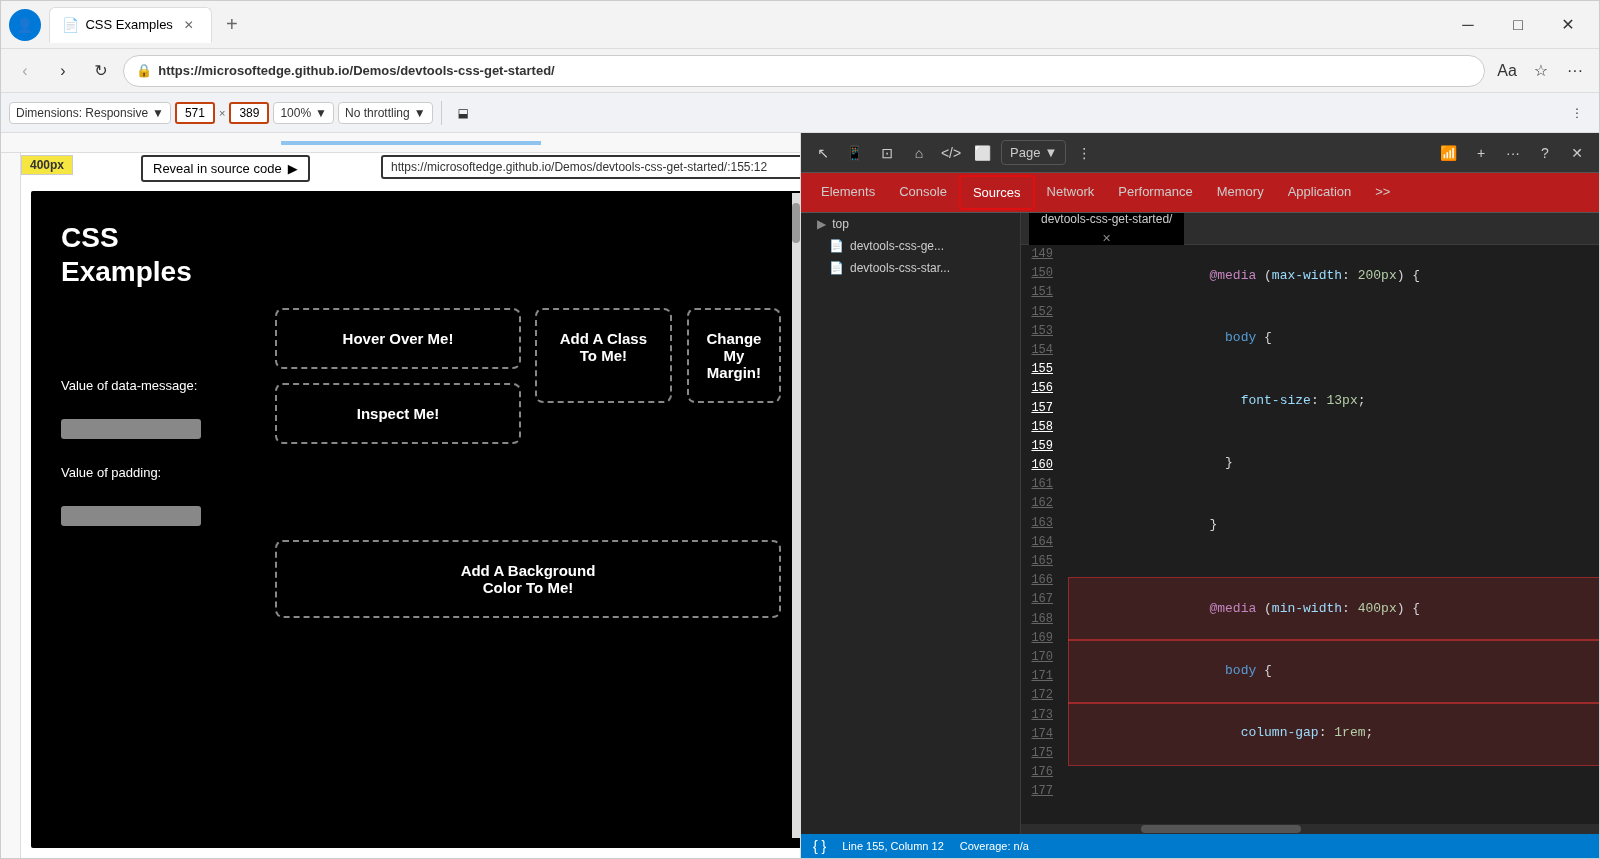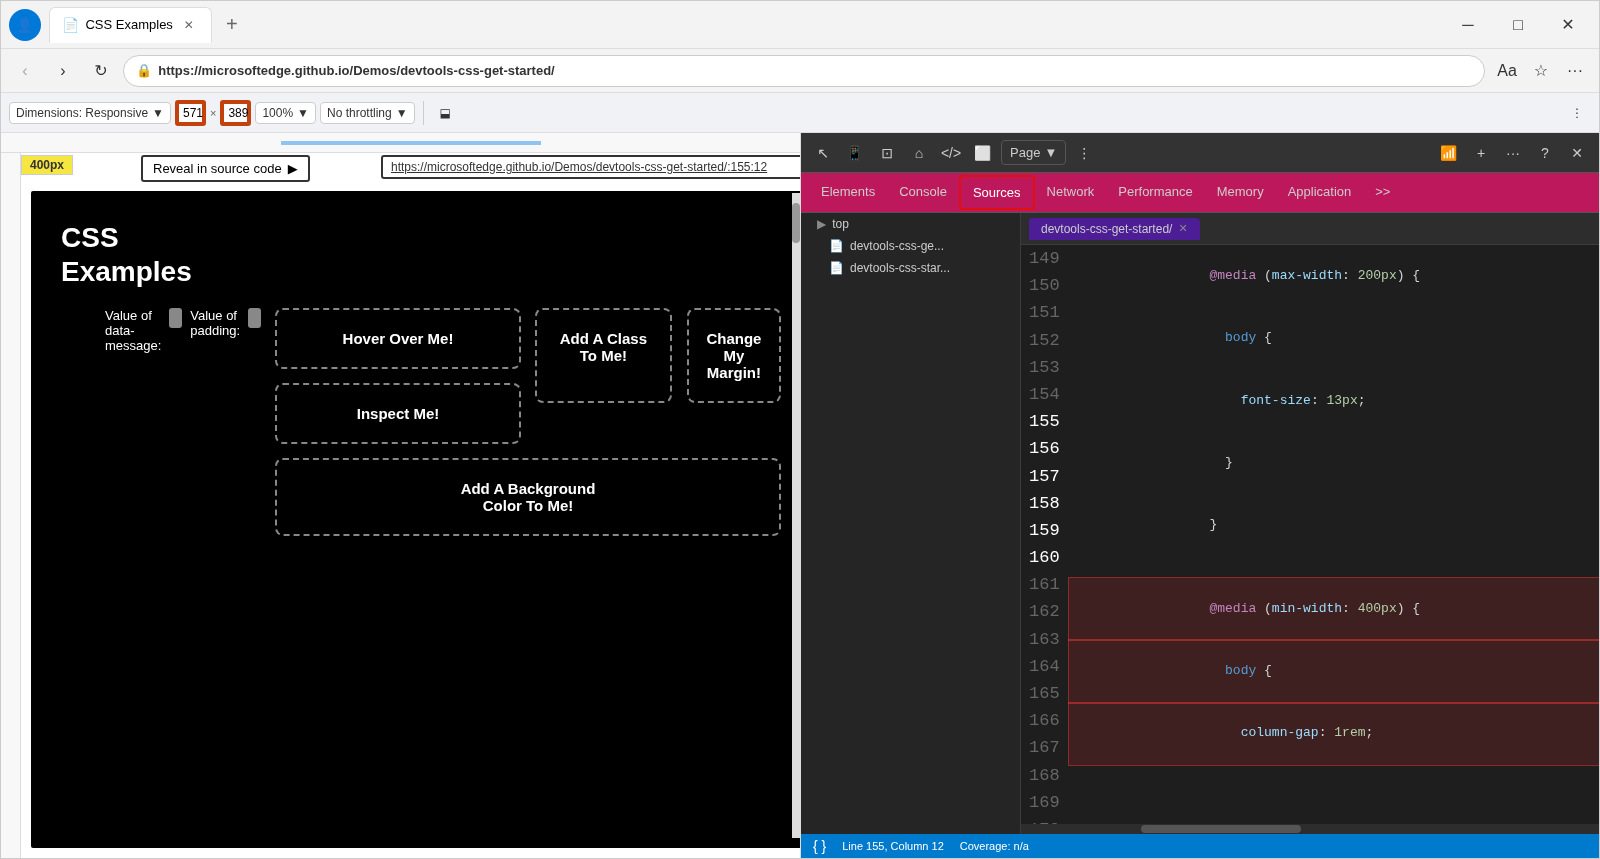--- a/index.html
+++ b/index.html
@@ -25,78 +25,78 @@
     .nav-btn.disabled { color: #aaa; cursor: default; }
     .address-bar { flex: 1; height: 32px; display: flex; align-items: center; background: #fff; border: 1px solid #ccc; border-radius: 16px; padding: 0 12px; font-size: 13px; color: #333; }
     .address-lock { margin-right: 6px; color: #666; font-size: 13px; }
     .address-text { flex: 1; font-size: 13px; font-weight: bold; }
     .nav-right-icons { display: flex; gap: 2px; }
 
     
     .toolbar { height: 40px; background: #f0f2f5; display: flex; align-items: center; padding: 0 8px; gap: 4px; border-bottom: 1px solid #ddd; }
     .toolbar-item { display: flex; align-items: center; gap: 4px; padding: 4px 8px; border-radius: 4px; cursor: pointer; font-size: 12px; color: #333; white-space: nowrap; }
     .toolbar-select { display: flex; align-items: center; gap: 4px; padding: 3px 6px; border: 1px solid #ccc; border-radius: 4px; background: #fff; cursor: pointer; font-size: 12px; }
-    .toolbar-dim { width: 31px; text-align: center; border: 4px solid #c2410c; padding: 2px 4px; border-radius: 3px; font-size: 12px; background: #fff; }
+    .toolbar-dim { width: 40px; text-align: center; border: 2px solid #c2410c; padding: 2px 4px; border-radius: 3px; font-size: 12px; background: #fff; }
     .toolbar-x { font-size: 11px; color: #666; }
     .toolbar-sep { width: 1px; height: 24px; background: #ccc; margin: 0 4px; }
     .toolbar-more { margin-left: auto; }
 
     
     .main-area { flex: 1; display: flex; overflow: hidden; }
 
     
     .viewport-area { flex: 0 0 800px; display: flex; flex-direction: column; border-right: 1px solid #ddd; overflow: hidden; }
     .viewport-ruler-h { height: 20px; background: #f8f8f8; border-bottom: 1px solid #ddd; position: relative; display: flex; align-items: center; }
     .ruler-highlight { height: 4px; background: #90c4f0; position: absolute; top: 8px; left: 280px; width: 260px; }
     .viewport-ruler-v-container { display: flex; flex: 1; overflow: hidden; }
     .viewport-ruler-v { width: 20px; background: #f8f8f8; border-right: 1px solid #ddd; flex-shrink: 0; }
     .viewport-content { flex: 1; overflow: hidden; position: relative; }
 
     
     .overlay-bar { position: absolute; top: 0; left: 0; right: 0; height: 36px; display: flex; align-items: center; z-index: 10; }
     .px-badge { background: #f5e642; border: 1px solid #ccc; padding: 2px 8px; font-size: 12px; font-weight: bold; color: #333; position: absolute; left: 0; top: 2px; }
     .reveal-source-btn { display: flex; align-items: center; gap: 6px; padding: 4px 10px; background: #fff; border: 2px solid #333; border-radius: 3px; font-size: 13px; cursor: pointer; position: absolute; left: 120px; top: 2px; white-space: nowrap; }
-    .reveal-source-input { position: absolute; left: 360px; top: 2px; background: #fff; border: 2px solid #333; border-radius: 3px; padding: 3px 8px; font-size: 12px; color: #333; width: 590px; text-decoration: underline; }
+    .reveal-source-input { position: absolute; left: 360px; top: 2px; background: #fff; border: 2px solid #333; border-radius: 3px; padding: 3px 8px; font-size: 12px; color: #333; width: 590px; }
     .yellow-stripe { position: absolute; top: 4px; left: 650px; width: 90px; height: 14px; background: #f5e642; }
 
     
     .css-demo { background: #000; width: 780px; position: absolute; top: 38px; left: 10px; bottom: 10px; border-radius: 2px; overflow: hidden; padding: 30px; }
     .css-demo-title { color: #fff; font-size: 28px; font-weight: bold; line-height: 1.2; margin-bottom: 20px; }
     .demo-btn { border: 2px dashed #888; border-radius: 8px; padding: 20px 16px; color: #fff; font-weight: bold; font-size: 15px; cursor: pointer; text-align: center; background: transparent; }
-    .demo-inputs { display: flex; flex-direction: row; gap: 8px; }
+    .demo-inputs { display: flex; flex-direction: column; gap: 26px; }
     .demo-input-label { color: #fff; font-size: 13px; }
     .demo-input-box { background: #888; height: 20px; width: 140px; border-radius: 3px; }
     .scrollbar-v { position: absolute; right: 0; top: 40px; bottom: 20px; width: 8px; background: #ddd; }
     .scrollbar-v-thumb { width: 8px; height: 40px; background: #999; border-radius: 4px; position: absolute; top: 10px; }
 
     
     .devtools-panel { flex: 1; display: flex; flex-direction: column; background: #1e1e1e; }
     .devtools-top-bar { height: 40px; background: #333; display: flex; align-items: center; padding: 0 8px; gap: 4px; border-bottom: 1px solid #555; }
     .devtools-nav-btn { width: 28px; height: 28px; display: flex; align-items: center; justify-content: center; border-radius: 4px; cursor: pointer; color: #ccc; font-size: 14px; }
     .devtools-page-sel { display: flex; align-items: center; gap: 4px; padding: 4px 8px; background: transparent; border: 1px solid #555; border-radius: 4px; color: #ccc; font-size: 13px; cursor: pointer; }
 
-    .devtools-tabs { height: 40px; background: #be185d; display: flex; align-items: center; padding: 0 8px; border-bottom: 1px solid #555; overflow-x: auto; }
+    .devtools-tabs { height: 40px; background: #b91c1c; display: flex; align-items: center; padding: 0 8px; border-bottom: 1px solid #555; overflow-x: auto; }
     .devtools-tab { display: flex; align-items: center; gap: 4px; padding: 8px 12px; color: #ccc; font-size: 13px; cursor: pointer; white-space: nowrap; border-bottom: 2px solid transparent; }
     .devtools-tab.highlighted { border: 2px solid #e01010; border-radius: 4px; color: #fff; }
 
     
     .sources-content { flex: 1; display: flex; overflow: hidden; }
     .sources-sidebar { width: 220px; background: #252526; border-right: 1px solid #3c3c3c; overflow-y: auto; }
     .sources-file-item { padding: 4px 16px; color: #ccc; font-size: 12px; cursor: pointer; display: flex; align-items: center; gap: 6px; }
     .sources-file-icon { font-size: 12px; color: #888; }
 
     
     .code-area { flex: 1; overflow: hidden; display: flex; flex-direction: column; }
     .code-file-tab { height: 32px; background: #2d2d2d; display: flex; align-items: center; padding: 0 8px; border-bottom: 1px solid #3c3c3c; }
-    .code-file-tab-item { display: flex; align-items: center; gap: 6px; padding: 4px 12px; background: #4c1d95; color: #ccc; font-size: 12px; border-radius: 4px 4px 0 0; }
+    .code-file-tab-item { display: flex; align-items: center; gap: 6px; padding: 4px 12px; background: #000000; color: #ccc; font-size: 12px; border-radius: 4px 4px 0 0; flex-direction: column; }
     .code-file-tab-close { font-size: 11px; color: #888; cursor: pointer; }
     .code-content { flex: 1; overflow: hidden; position: relative; background: #1e1e1e; font-family: 'Consolas', 'Courier New', monospace; font-size: 13px; line-height: 1.6; }
     .code-lines { display: flex; height: 100%; }
     .line-numbers { width: 40px; background: #1e1e1e; color: #666; text-align: right; padding: 0 8px; user-select: none; overflow: hidden; }
-    .line-number { line-height: 1.6; font-size: 17px; }
+    .line-number { line-height: 1.6; font-size: 12px; text-decoration: underline; }
     .code-text { flex: 1; overflow: hidden; padding-left: 8px; }
     .code-line { line-height: 1.6; white-space: pre; }
     .code-line.highlighted { background: rgba(255, 50, 50, 0.15); outline: 1px solid rgba(220, 50, 50, 0.6); }
 
     
     .c-purple { color: #c586c0; }
     .c-blue { color: #569cd6; }
     .c-white { color: #d4d4d4; }
     .c-number { color: #b5cea8; }
     .c-prop { color: #9cdcfe; }

